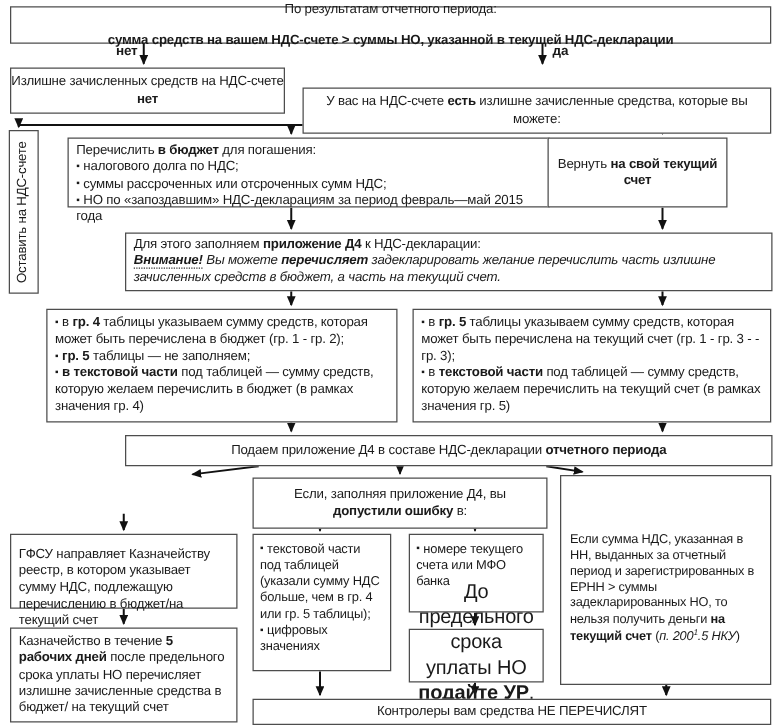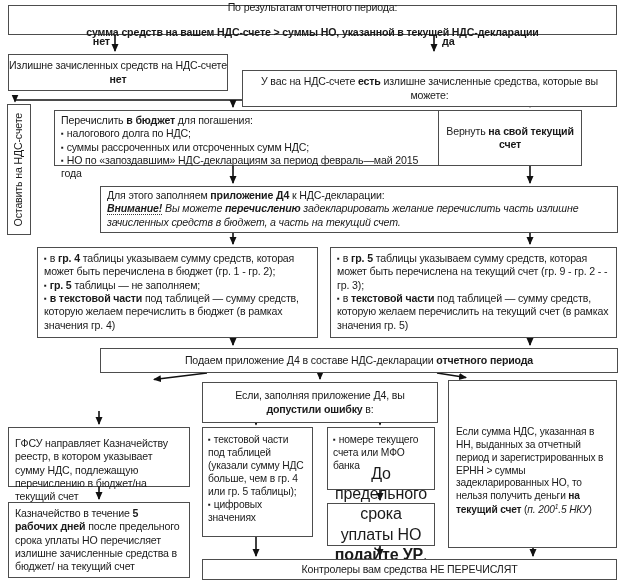--- a/index.html
+++ b/index.html
@@ -90,31 +90,31 @@
     <div class="li"><span class="blt">▪</span><span><span>суммы рассроченных или отсроченных сумм НДС;</span></span></div>
     <div class="li"><span class="blt">▪</span><span><span>НО по «запоздавшим» НДС-декларациям за период февраль—май 2015 года</span></span></div>
   </div>
 
   <div class="box center" style="left:438px;top:110px;width:144px;height:56px;">
     <div><span>Вернуть </span><span style="font-weight: 700;">на свой текущий счет</span></div>
   </div>
 
   <div class="box" style="left:100px;top:186px;width:518px;height:47px;padding:2px 6px;">
     <div><span>Для этого заполняем </span><span style="font-weight: 700;">приложение Д4</span><span> к НДС-декларации:</span></div>
-    <div><span style="font-weight: 700; font-style: italic; border-bottom: 1px dotted rgb(51, 51, 51);">Внимание!</span><span style="font-style: italic;"> Вы можете </span><span style="font-weight: 700; font-style: italic;">перечислению</span><span style="font-style: italic;"> задекларировать желание перечислить часть излишне зачисленных средств в бюджет, а часть на текущий счет.</span></div>
+    <div><span style="font-weight: 700; font-style: italic; border-bottom: 1px dotted rgb(51, 51, 51);">Внимание!</span><span style="font-style: italic;"> Вы можете </span><span style="font-weight: 700; font-style: italic;">перечисляет</span><span style="font-style: italic;"> задекларировать желание перечислить часть излишне зачисленных средств в бюджет, а часть на текущий счет.</span></div>
   </div>
 
   <div class="box" style="left:37px;top:247px;width:281px;height:91px;padding:4px 6px;">
     <div class="li"><span class="blt">▪</span><span><span>в </span><span style="font-weight: 700;">гр. 4</span><span> таблицы указываем сумму средств, которая может быть перечислена в бюджет (гр. 1 - гр. 2);</span></span></div>
     <div class="li"><span class="blt">▪</span><span><span style="font-weight: 700;">гр. 5</span><span> таблицы — не заполняем;</span></span></div>
     <div class="li"><span class="blt">▪</span><span><span style="font-weight: 700;">в текстовой части</span><span> под таблицей — сумму средств, которую желаем перечислить в бюджет (в рамках значения гр. 4)</span></span></div>
   </div>
 
   <div class="box" style="left:330px;top:247px;width:287px;height:91px;padding:4px 6px;">
-    <div class="li"><span class="blt">▪</span><span><span>в </span><span style="font-weight: 700;">гр. 5</span><span> таблицы указываем сумму средств, которая может быть перечислена на текущий счет (гр. 9 - гр. 2 - - гр. 3);</span></span></div>
+    <div class="li"><span class="blt">▪</span><span><span>в </span><span style="font-weight: 700;">гр. 5</span><span> таблицы указываем сумму средств, которая может быть перечислена на текущий счет (гр. 1 - гр. 3 - - гр. 3);</span></span></div>
     <div class="li"><span class="blt">▪</span><span><span>в </span><span style="font-weight: 700;">текстовой части</span><span> под таблицей — сумму средств, которую желаем перечислить на текущий счет (в рамках значения гр. 5)</span></span></div>
   </div>
 
   <div class="box center" style="left:100px;top:348px;width:518px;height:25px;">
     <div><span>Подаем приложение Д4 в составе НДС-декларации </span><span style="font-weight: 700;">отчетного периода</span></div>
   </div>
 
 
   <div class="box center" style="left:202px;top:382px;width:236px;height:41px;padding:0 10px;">
     <div><span>Если, заполняя приложение Д4, вы </span><span style="font-weight: 700;">допустили ошибку</span><span> в:</span></div>

